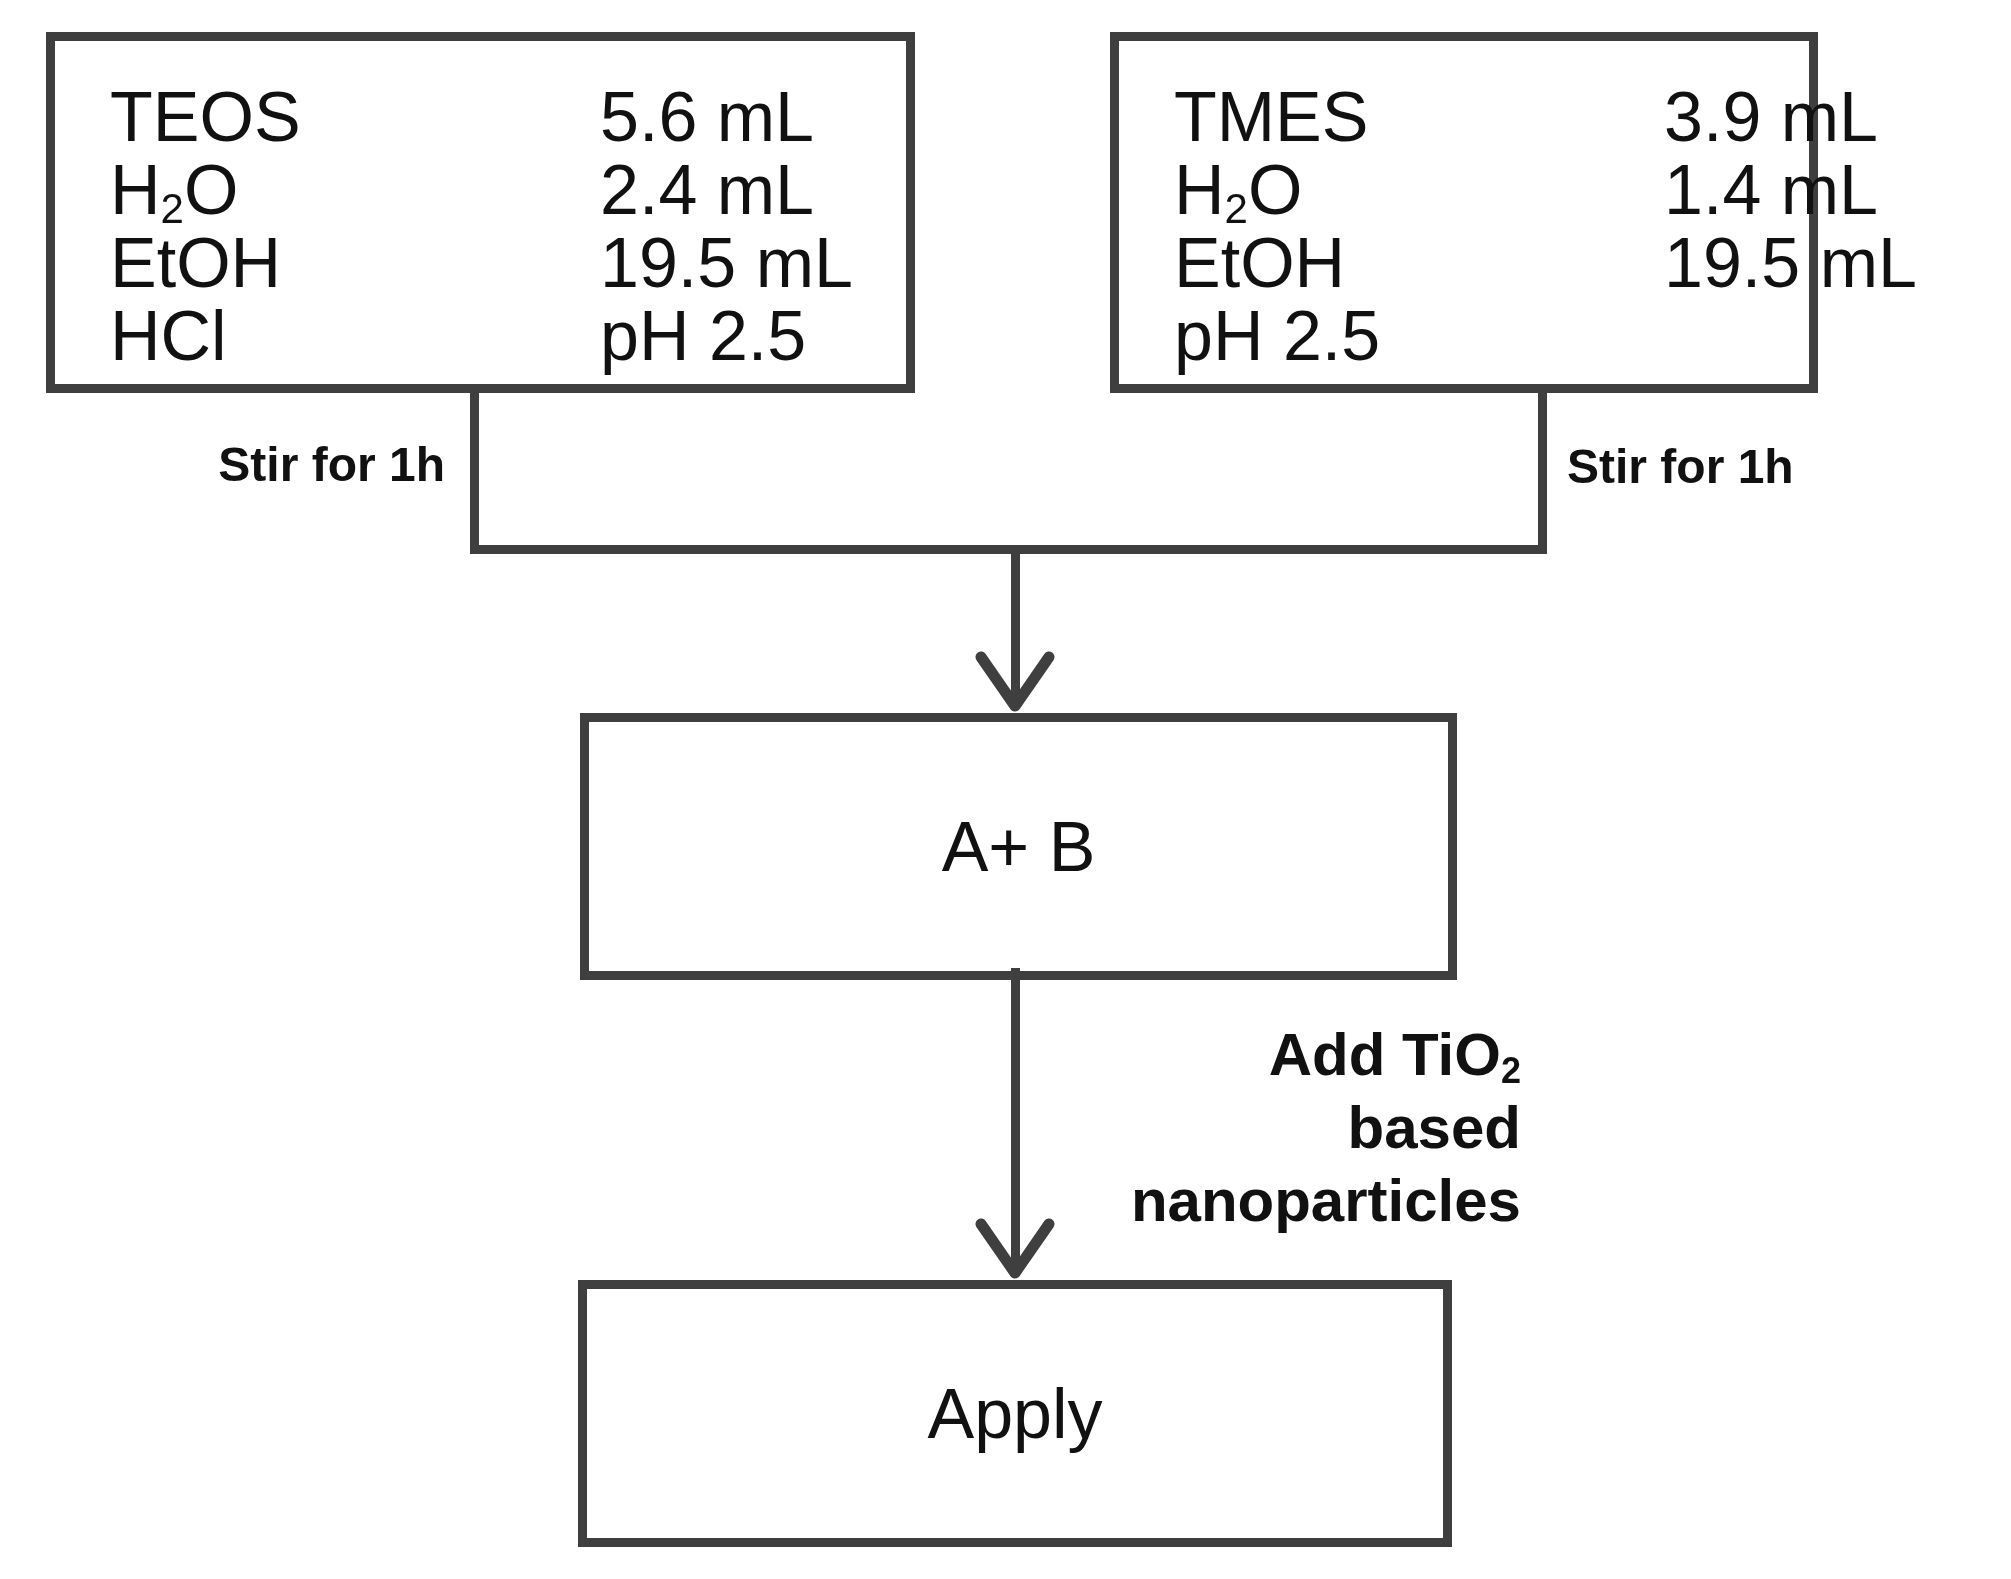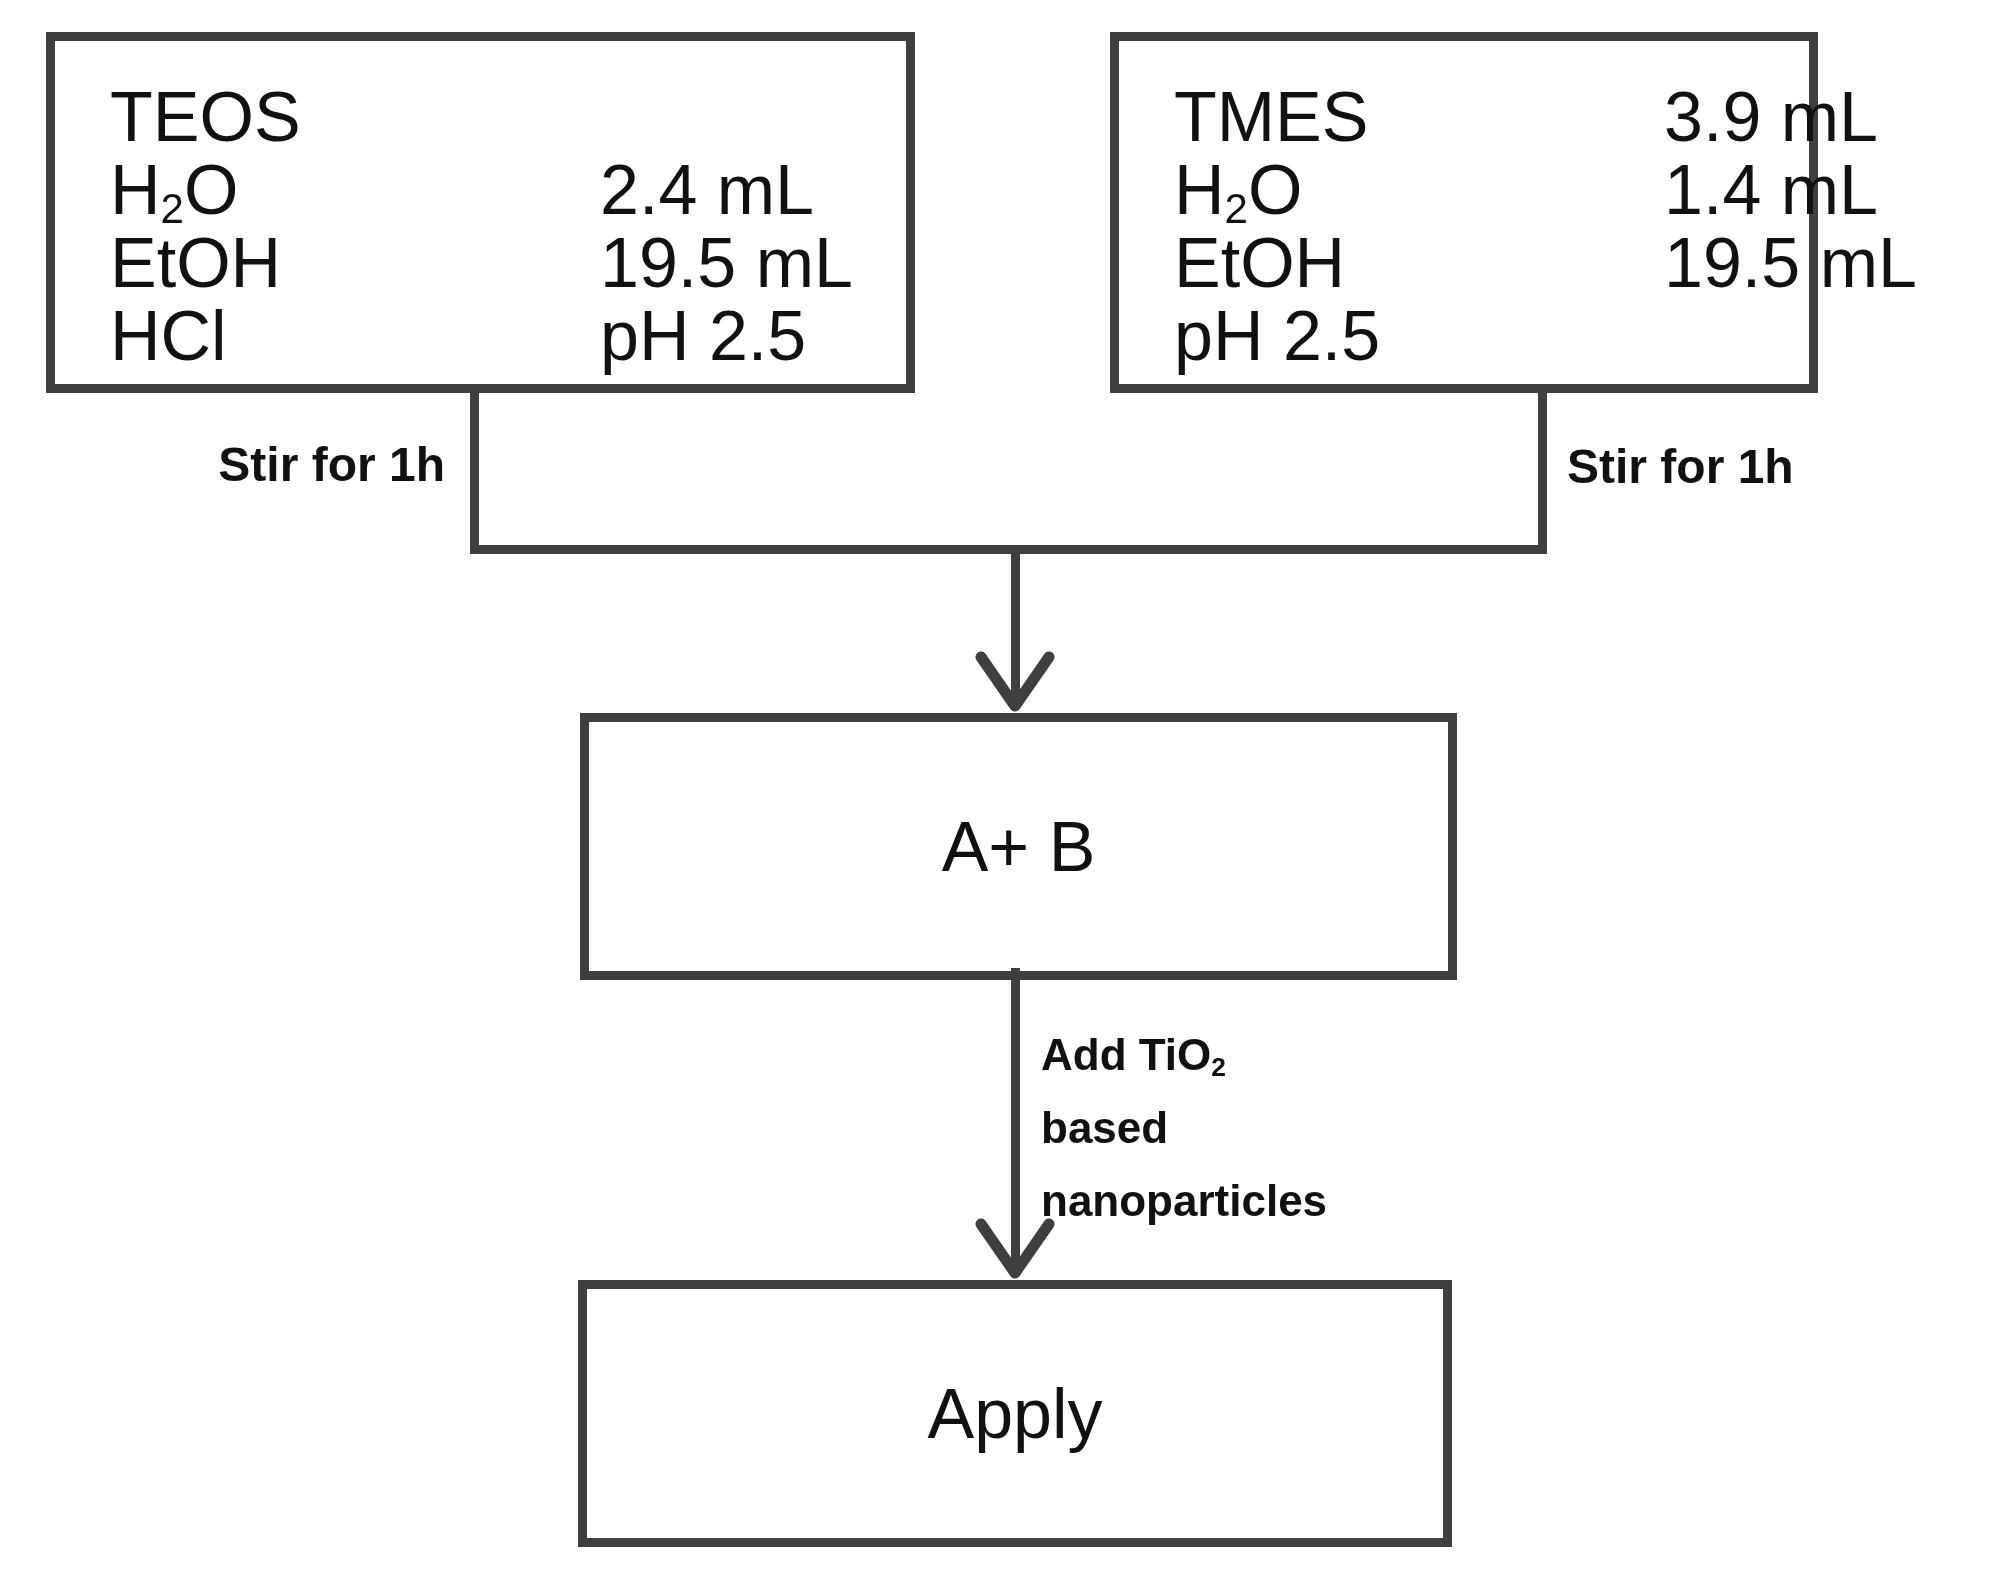--- a/index.html
+++ b/index.html
@@ -45,36 +45,37 @@
   .hline{height:9px;}
   .stir{
     position:absolute;
     font-size:48px;
     font-weight:bold;
     line-height:74px;
     white-space:nowrap;
   }
   .add-label{
     position:absolute;
-    font-size:44px;
+    font-size:60px;
     font-weight:bold;
     line-height:73px;
-    text-align:left;
+    text-align:right;
     white-space:nowrap;
   }
   .arrowhead{position:absolute;}
 </style>
 </head>
 <body>
 
 <div id="stage">
 
   <div class="node reagent-box" style="left:46px;top:32px;width:869px;height:361px;">
     <div class="rrow">
       <span class="rname"><span>TEOS</span><span class="sub"></span><span></span></span>
+      <span class="rval">5.6 mL</span>
     </div>
     <div class="rrow">
       <span class="rname"><span>H</span><span class="sub">2</span><span>O</span></span>
       <span class="rval">2.4 mL</span>
     </div>
     <div class="rrow">
       <span class="rname"><span>EtOH</span><span class="sub"></span><span></span></span>
       <span class="rval">19.5 mL</span>
     </div>
     <div class="rrow">

